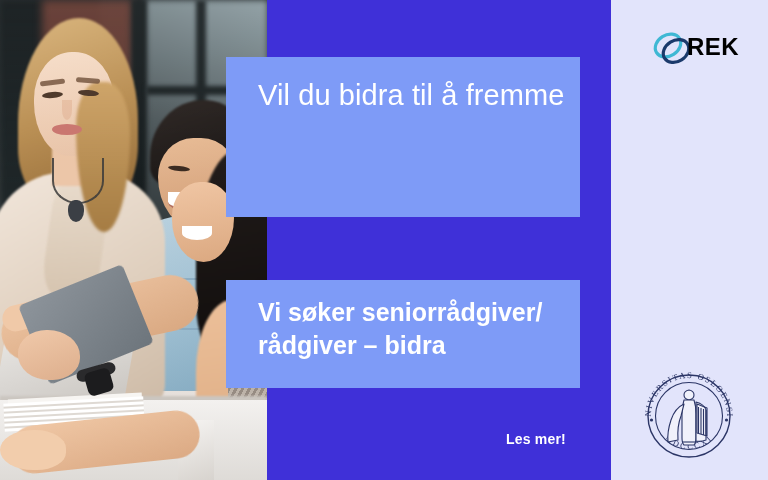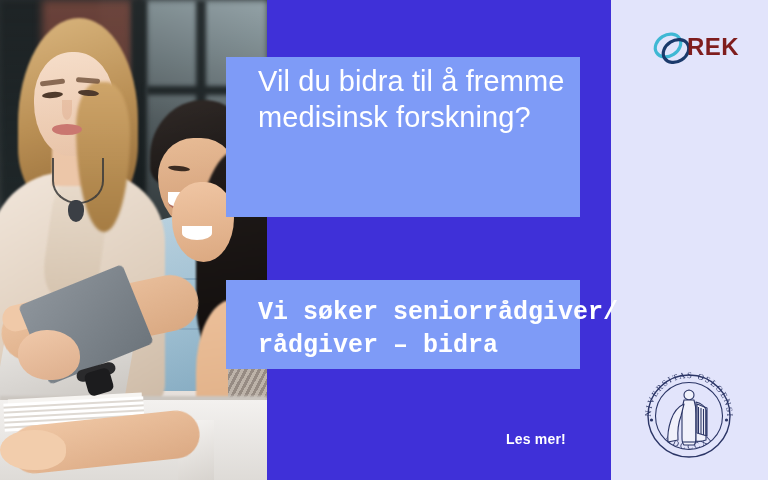--- a/index.html
+++ b/index.html
@@ -95,33 +95,33 @@
   .lowhand{left:0px;top:430px;width:66px;height:40px;border-radius:50% 46% 44% 50%;background:#f2cdac;filter:blur(.6px);}
   .pc{left:178px;top:420px;width:36px;height:60px;background:linear-gradient(160deg,#f6f4f2,#d7d3ce);}
   .chair{left:112px;top:230px;width:70px;height:120px;border-radius:22px 22px 0 0;
     background:linear-gradient(170deg,#d99f52,#b87d34);opacity:.55;filter:blur(3px);}
   .photo-soft{left:0;top:0;width:267px;height:480px;
     background:linear-gradient(180deg,rgba(255,255,255,.05),rgba(255,255,255,0) 40%);}
 
   
   .txtbox{position:absolute;background:#7e9bf7;}
   #box-question{left:226px;top:57px;width:354px;height:160px;}
-  #box-job{left:226px;top:280px;width:354px;height:89px;font-family:Liberation Mono, monospace;}
+  #box-job{left:226px;top:280px;width:354px;height:108px;}
   .qline,.jline{color:#ffffff;white-space:nowrap;}
-  #box-question .inner{padding:6px 0 0 32px;}
+  #box-question .inner{padding:20px 0 0 32px;}
   .qline{font-size:29px;line-height:36px;font-weight:400;letter-spacing:.1px;}
   #box-job .inner{padding:16px 0 0 32px;}
   .jline{font-size:25px;line-height:33px;font-weight:700;letter-spacing:0;}
 
   #les-mer{position:absolute;left:506px;top:431px;color:#ffffff;font-size:14px;font-weight:700;letter-spacing:.2px;}
 
   
   #rek-logo{position:absolute;left:651px;top:28px;width:90px;height:40px;}
   #rek-logo svg{display:block;}
-  #rek-word{position:absolute;left:36px;top:5px;color:#7f1d1d;font-size:24px;font-weight:700;letter-spacing:.5px;}
+  #rek-word{position:absolute;left:36px;top:5px;color:#000000;font-size:24px;font-weight:700;letter-spacing:.5px;}
 
   
   #uio-seal{position:absolute;left:637px;top:364px;width:104px;height:104px;}
   #uio-seal svg{display:block;}
 </style>
 </head>
 <body>
 
 <div id="banner">
 
@@ -181,21 +181,20 @@
     <div class="ph photo-soft"></div>
   </div>
 
   <div class="panel-blue"></div>
 
   <div class="panel-pale"></div>
 
   <div class="txtbox" id="box-question">
     <div class="inner">
       <div class="qline">Vil du bidra til å fremme</div>
-      <div class="qline">medisinsk forskning?</div>
     </div>
   </div>
 
   <div class="txtbox" id="box-job">
     <div class="inner">
       <div class="jline">Vi søker seniorrådgiver/</div>
       <div class="jline">rådgiver – bidra</div>
     </div>
   </div>
 

